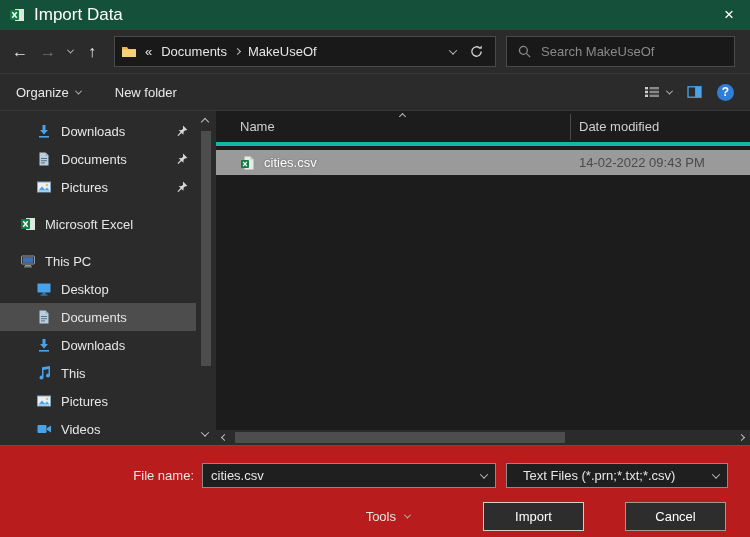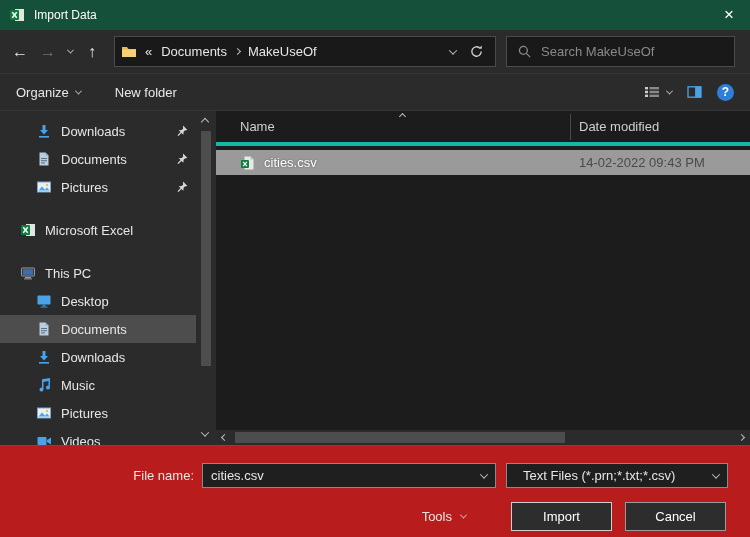--- a/index.html
+++ b/index.html
@@ -14,21 +14,21 @@
   }
   svg { display:block; }
 
   
   .titlebar {
     height: 30px; flex: 0 0 30px;
     background: #14503a; color: #fff;
     display: flex; align-items: center;
     padding-left: 9px; gap: 9px;
   }
-  .titlebar .title { font-size: 12px; }
+  .titlebar .title { font-size: 17px; }
   .close-btn {
     margin-left: auto; width: 42px; height: 30px;
     display: flex; align-items: center; justify-content: center;
     font-size: 17px; color: #fff; cursor: default;
   }
 
   
   .navbar {
     height: 44px; flex: 0 0 44px;
     display: flex; align-items: center;
@@ -83,21 +83,21 @@
 
   
   .main { flex: 1; display: flex; position: relative; min-height: 0; }
 
   .sidebar { width: 196px; flex: 0 0 196px; padding-top: 6px; overflow: hidden; }
   .si {
     height: 28px; display: flex; align-items: center; gap: 9px;
     padding-left: 20px; color: #e6e6e6; cursor: default;
   }
   .si.indent { padding-left: 36px; }
-  .si.gap { margin-top: 15px; }
+  .si.gap { margin-top: 9px; }
   .si.selected { background: #4d4d4d; }
   .si .ico { width: 16px; height: 16px; flex: 0 0 16px; }
   .si .pin { margin-left: auto; margin-right: 7px; width: 14px; height: 14px; }
 
   .vscroll {
     width: 20px; flex: 0 0 20px; position: relative; background: #2b2b2b;
   }
   .vscroll .chev { position: absolute; left: 6px; }
   .vscroll .chev.up { top: 8px; }
   .vscroll .chev.down { bottom: 8px; }
@@ -160,21 +160,21 @@
   }
   .ftcombo { width: 222px; margin-left: 10px; padding-left: 16px; }
   .btnrow {
     margin-top: 14px; display: flex; align-items: center;
     justify-content: flex-end; padding-right: 24px; gap: 13px;
   }
   .tools { display: flex; align-items: center; gap: 9px; margin-right: 32px; }
   .btn {
     width: 101px; height: 29px; background: #2d2d2d;
     border: 1px solid #9a9a9a; color: #fff; font: inherit;
-    display: flex; align-items: center; justify-content: center;
+    display: flex; align-items: center; justify-content: center; margin-left: 28px;
   }
   .btn.primary { border-color: #cfcfcf; }
 </style>
 </head>
 <body>
 
 <div class="window">
 
   <div class="titlebar">
     <span>
@@ -367,21 +367,21 @@
         </span>
         <span class="lbl">Downloads</span>
       </div>
 
       <div class="si indent">
         <span class="ico">
           <svg width="16" height="16" viewBox="0 0 16 16">
               <path d="M6 2.2l8-1.2v9.6a2 2 0 1 1-1.5-1.94V4.1L7.5 4.9v7.7A2 2 0 1 1 6 10.66z" fill="#4aa3e8"></path>
             </svg>
         </span>
-        <span class="lbl">Music</span>
+        <span class="lbl">This</span>
       </div>
 
       <div class="si indent">
         <span class="ico">
           <svg width="16" height="16" viewBox="0 0 16 16">
               <rect x="1.5" y="3" width="13" height="10" fill="#e9eff5" stroke="#7fa6c4"></rect>
               <path d="M2.5 11.5l3.5-4 3 3.2 2-2.2 2.5 3z" fill="#4aa3e8"></path>
               <circle cx="11" cy="6" r="1.2" fill="#eec04a"></circle>
             </svg>
         </span>

